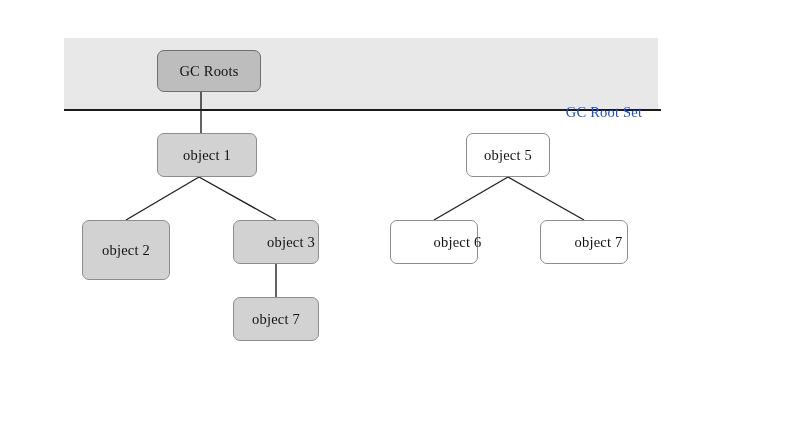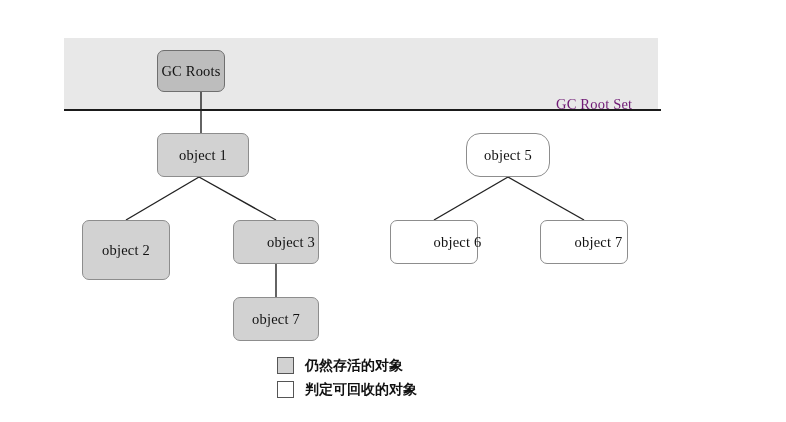--- a/index.html
+++ b/index.html
@@ -36,25 +36,25 @@
     position: absolute;
     left: 64px;
     top: 109px;
     width: 597px;
     height: 2px;
     background: #1a1a1a;
   }
   .root-set-label {
     position: absolute;
     left: 556px;
-    top: 96px;
+    top: 104px;
     width: 96px;
-    text-align: left;
+    text-align: center;
     font-size: 14.5px;
-    color: #701a75;
+    color: #1d4ed8;
     white-space: nowrap;
     letter-spacing: 0.2px;
   }
 
   
   .edges {
     position: absolute;
     left: 0;
     top: 0;
     width: 786px;
@@ -135,50 +135,40 @@
   <svg class="edges" width="786" height="422" viewBox="0 0 786 422">
       <line x1="201" y1="92" x2="201" y2="133" stroke="#222222" stroke-width="1.4"></line>
       <line x1="199" y1="177" x2="126" y2="220" stroke="#222222" stroke-width="1.4"></line>
       <line x1="199" y1="177" x2="276" y2="220" stroke="#222222" stroke-width="1.4"></line>
       <line x1="276" y1="264" x2="276" y2="297" stroke="#222222" stroke-width="1.4"></line>
       <line x1="508" y1="177" x2="434" y2="220" stroke="#222222" stroke-width="1.4"></line>
       <line x1="508" y1="177" x2="584" y2="220" stroke="#222222" stroke-width="1.4"></line>
     </svg>
 
   <div id="node-layer">
-      <div class="node roots" style="left: 157px; top: 50px; width: 68px; height: 42px;">
+      <div class="node roots" style="left: 157px; top: 50px; width: 104px; height: 42px;">
         <span>GC Roots</span>
       </div>
-      <div class="node live" style="left: 157px; top: 133px; width: 92px; height: 44px; justify-content: center;">
+      <div class="node live" style="left: 157px; top: 133px; width: 100px; height: 44px; justify-content: center;">
         <span>object 1</span>
       </div>
       <div class="node live" style="left: 82px; top: 220px; width: 88px; height: 60px;">
         <span>object 2</span>
       </div>
       <div class="node live" style="left: 233px; top: 220px; width: 86px; height: 44px; padding-left: 30px;">
         <span>object 3</span>
       </div>
       <div class="node live" style="left: 233px; top: 297px; width: 86px; height: 44px;">
         <span>object 7</span>
       </div>
-      <div class="node dead" style="left: 466px; top: 133px; width: 84px; height: 44px; border-radius: 14px;">
+      <div class="node dead" style="left: 466px; top: 133px; width: 84px; height: 44px;">
         <span>object 5</span>
       </div>
       <div class="node dead" style="left: 390px; top: 220px; width: 88px; height: 44px; padding-left: 47px;">
         <span>object 6</span>
       </div>
       <div class="node dead" style="left: 540px; top: 220px; width: 88px; height: 44px; padding-left: 29px;">
         <span>object 7</span>
       </div>
     </div>
 
-  <div class="legend">
-    <div class="legend-row">
-      <span class="legend-swatch live"></span>
-      <span class="legend-label">仍然存活的对象</span>
-    </div>
-    <div class="legend-row">
-      <span class="legend-swatch dead"></span>
-      <span class="legend-label">判定可回收的对象</span>
-    </div>
-  </div>
 
 </div>
 
 </body></html>

